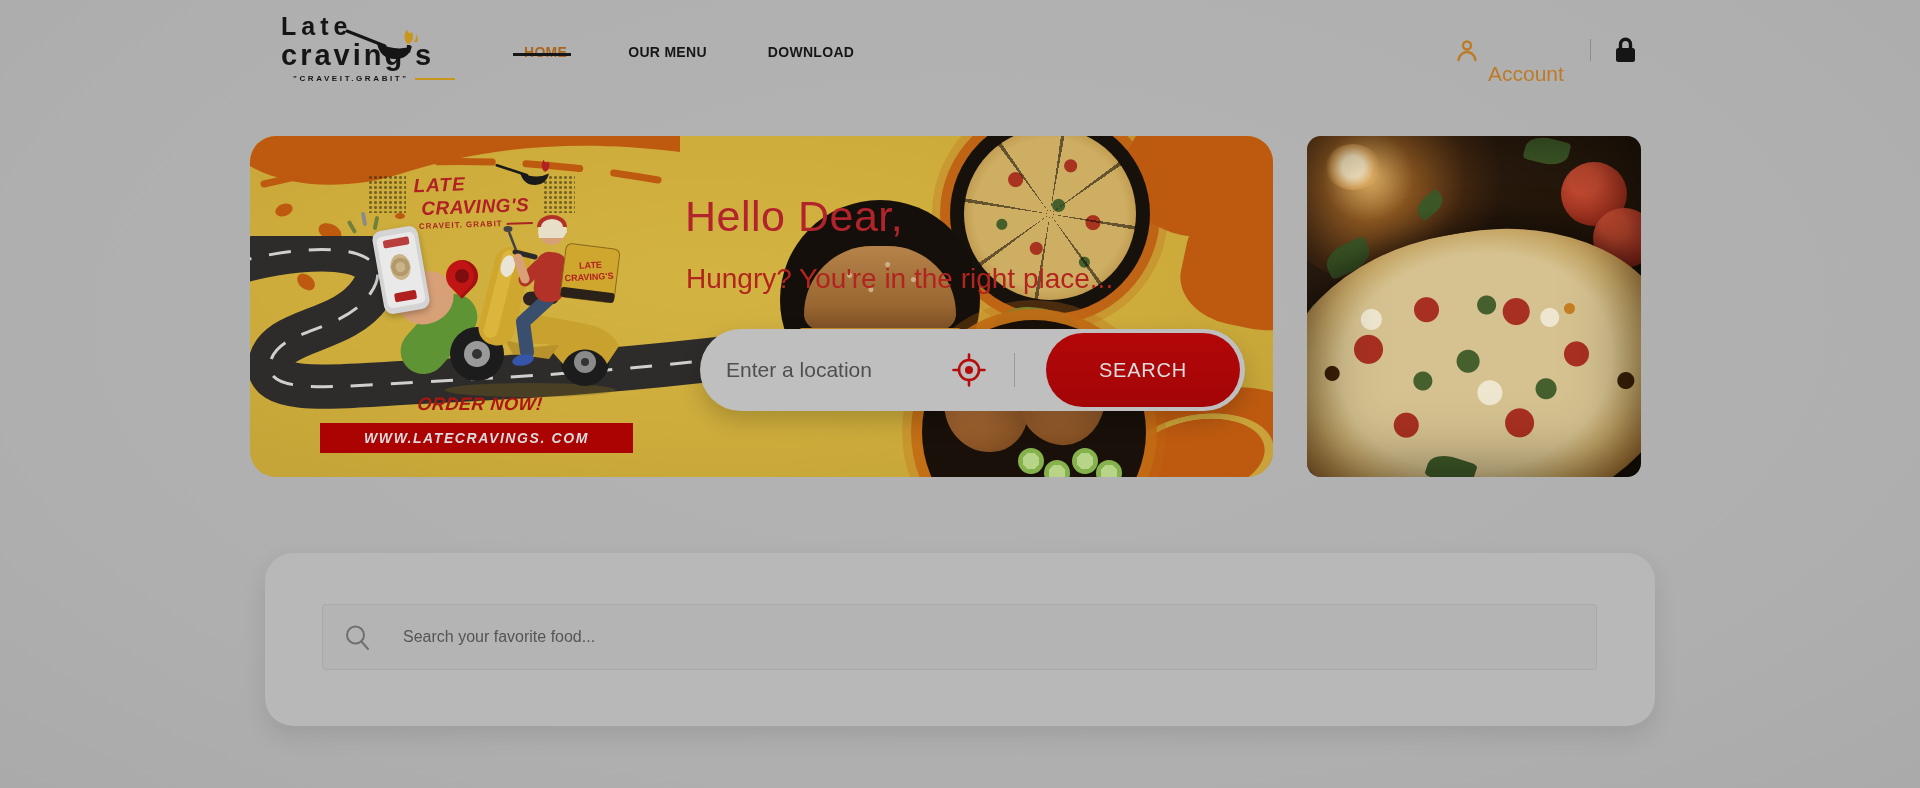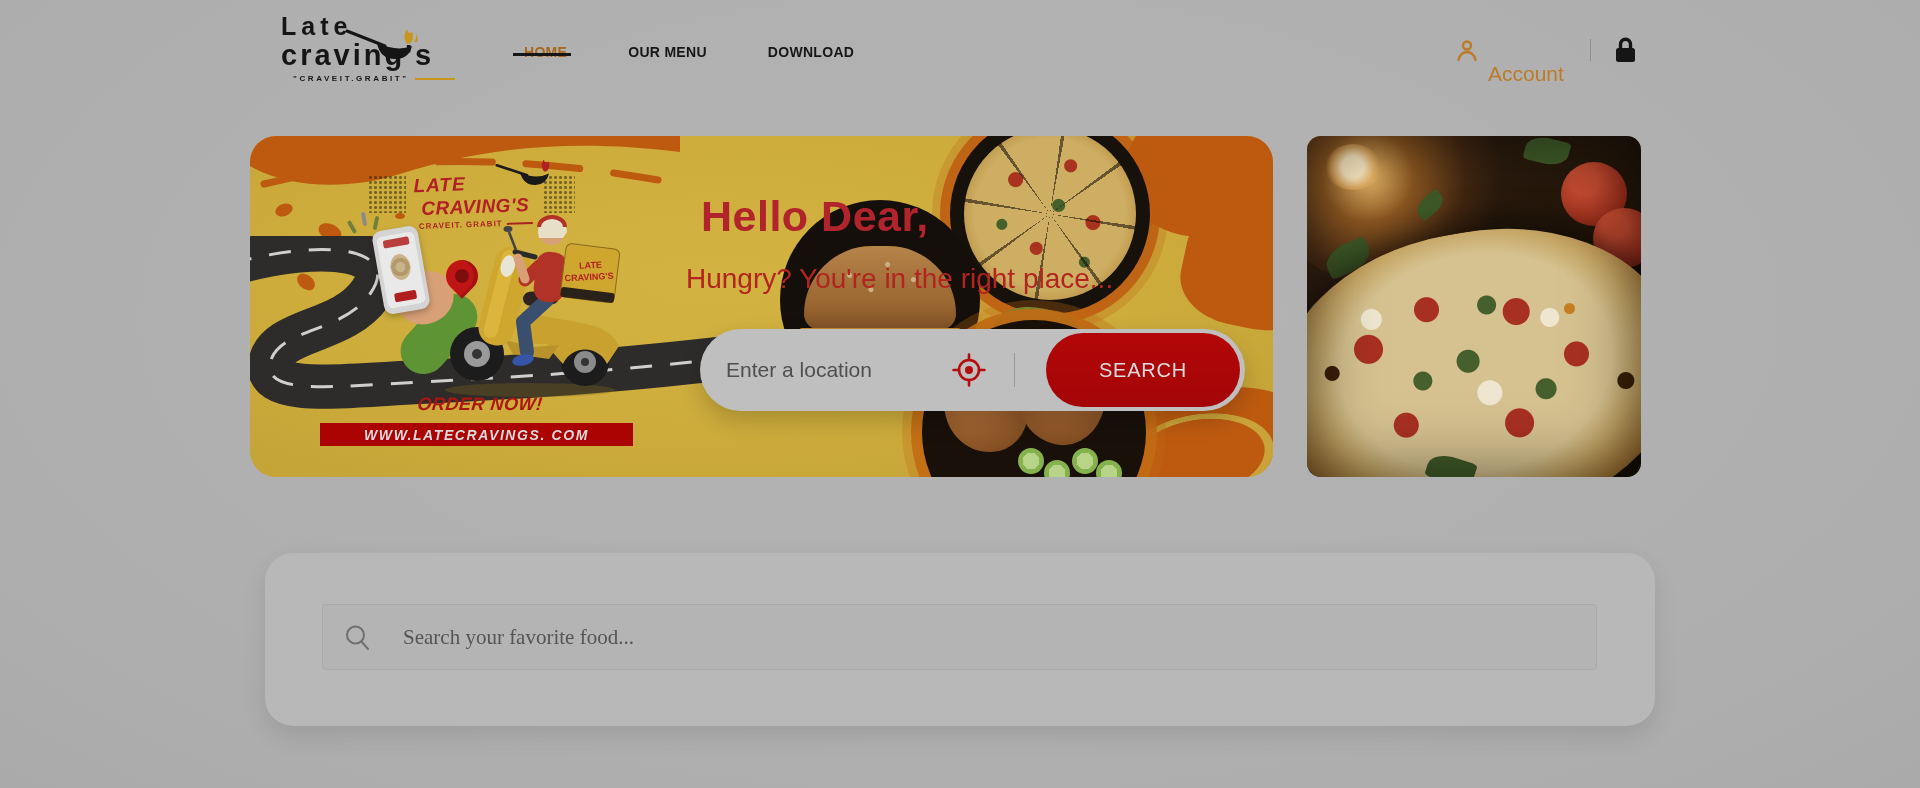--- a/index.html
+++ b/index.html
@@ -80,40 +80,40 @@
   .lettuce-blob { position:absolute; background:#5f8f3a; border-radius:50% 40% 55% 45%; }
   .chicken-circle { left:672px; top:184px; width:224px; height:224px; background:#181009;
     box-shadow:0 0 0 11px rgba(193,106,20,.9), 0 0 0 20px rgba(193,106,20,.3); overflow:hidden; }
   .chick { position:absolute; border-radius:48% 52% 45% 55%;
     background:radial-gradient(circle at 35% 30%, #a96a34 0 30%, #8a5426 70%, #6e3f1a 100%); }
   .cuke { position:absolute; width:26px; height:26px; border-radius:50%;
     background:radial-gradient(circle, #b8d489 0 45%, #86b24d 46% 75%, #5f8f3a 76% 100%); }
   .cherry { position:absolute; width:30px; height:30px; border-radius:50%;
     background:radial-gradient(circle at 35% 30%, #c0503a 0 25%, #a83524 70%, #7e2416 100%); }
   
-  .hero-heading { position:absolute; left:451px; top:56px; font-size:43px; font-weight:700; color:#b2242b; letter-spacing:.5px; z-index:6; }
+  .hero-heading { position:absolute; left:435px; top:56px; font-size:43px; font-weight:400; color:#b2242b; letter-spacing:.5px; z-index:6; }
   .hero-sub { position:absolute; left:436px; top:127px; font-size:28px; font-weight:500; color:#b2241f; z-index:6; }
   
   .speedline { position:absolute; width:4px; height:14px; border-radius:2px; background:#70803a; }
   .sleeve { position:absolute; left:166px; top:152px; width:46px; height:92px; background:#5f9434; border-radius:24px; transform:rotate(42deg); }
   .hand-blob { position:absolute; left:146px; top:136px; width:58px; height:52px; background:#d8a077; border-radius:50% 45% 55% 50%; transform:rotate(-12deg); }
   .phone { position:absolute; left:128px; top:92px; width:46px; height:84px; background:#d4d4d4; border-radius:9px;
     transform:rotate(-10deg); box-shadow:0 3px 6px rgba(0,0,0,.25); z-index:3; }
   .phone-screen { position:absolute; left:4px; top:6px; right:4px; bottom:6px; background:#e9e9e9; border-radius:5px; overflow:hidden; }
   .phone-logo { position:absolute; left:6px; top:4px; right:6px; height:8px; background:#b02020; border-radius:2px; opacity:.85; }
   .phone-print { position:absolute; left:9px; top:20px; width:20px; height:26px; border-radius:50%;
     background:radial-gradient(circle, #c9b38a 0 30%, #b49a6b 31% 55%, #c9b38a 56% 80%, #b49a6b 81% 100%); }
   .phone-badge { position:absolute; left:8px; bottom:5px; width:22px; height:9px; background:#b02020; border-radius:2px; }
   .map-pin { position:absolute; left:196px; top:124px; width:32px; height:32px; background:#c11414;
     border-radius:50% 50% 50% 0; transform:rotate(-45deg); z-index:4; box-shadow:inset -3px -3px 0 rgba(0,0,0,.15); }
   .map-pin::after { content:""; position:absolute; left:9px; top:9px; width:14px; height:14px; border-radius:50%; background:#7e0e0e; }
   .scooter-svg { position:absolute; left:185px; top:58px; z-index:5; }
   .order-now { position:absolute; left:120px; top:258px; width:220px; text-align:center; font-size:18px; font-weight:700;
     font-style:italic; color:#ab1612; letter-spacing:.5px; transform:skewX(-6deg); z-index:6; }
-  .url-strip { position:absolute; left:70px; top:287px; width:313px; height:23px; background:#ab0202; z-index:6;
+  .url-strip { position:absolute; left:70px; top:287px; width:313px; height:30px; background:#ab0202; z-index:6;
     display:flex; align-items:center; justify-content:center; }
   .url-text { font-size:14px; font-weight:700; font-style:italic; color:#dcdcdc; letter-spacing:1.6px; }
   
   .loc-pill { position:absolute; left:450px; top:193px; width:545px; height:82px; background:#bfbfbf; border-radius:41px;
     z-index:8; box-shadow:0 10px 22px rgba(0,0,0,.18); }
   .loc-input { position:absolute; left:26px; top:0; width:220px; height:82px; background:transparent; border:none; outline:none;
     font-family:"Liberation Sans", sans-serif; font-size:21px; color:#701a75; }
   .loc-input::placeholder { color:#4f4f4f; opacity:1; }
   .locate-btn { position:absolute; left:252px; top:24px; width:34px; height:34px; cursor:pointer; }
   .pill-divider { position:absolute; left:314px; top:24px; width:1px; height:34px; background:#9a9a9a; }
@@ -150,21 +150,21 @@
       radial-gradient(ellipse at 50% 45%, #d6c290 0% 48%, #c6a868 58%, #a97c3c 70%, #8a5a28 79%, #6b4019 88%, #4e2d10 100%);
     box-shadow:0 -8px 30px rgba(0,0,0,.5); }
   .vignette { position:absolute; inset:0; box-shadow:inset 0 0 70px rgba(0,0,0,.55); border-radius:14px; }
   .orange-dot { position:absolute; left:257px; top:167px; width:11px; height:11px; border-radius:50%; background:#c57d1f; }
   
   .food-card { position:absolute; left:265px; top:553px; width:1390px; height:173px; border-radius:28px; background:#b8b8b8;
     box-shadow:0 10px 24px rgba(0,0,0,.10); }
   .food-search { position:absolute; left:57px; top:51px; width:1275px; height:66px; background:#b4b4b4;
     border:1px solid rgba(0,0,0,.05); border-radius:4px; }
   .food-input { position:absolute; left:0; top:0; width:100%; height:100%; background:transparent; border:none; outline:none;
-    padding-left:80px; font-family:Liberation Serif, serif; font-size:21px; color:#444; }
+    padding-left:80px; font-family:Liberation Sans, sans-serif; font-size:16px; color:#444; }
   .food-input::placeholder { color:#555; opacity:1; }
   .mag { position:absolute; left:20px; top:18px; }
 </style>
 </head>
 <body>
 
 <div class="page">
 
   <header class="header">
     <div class="logo">

